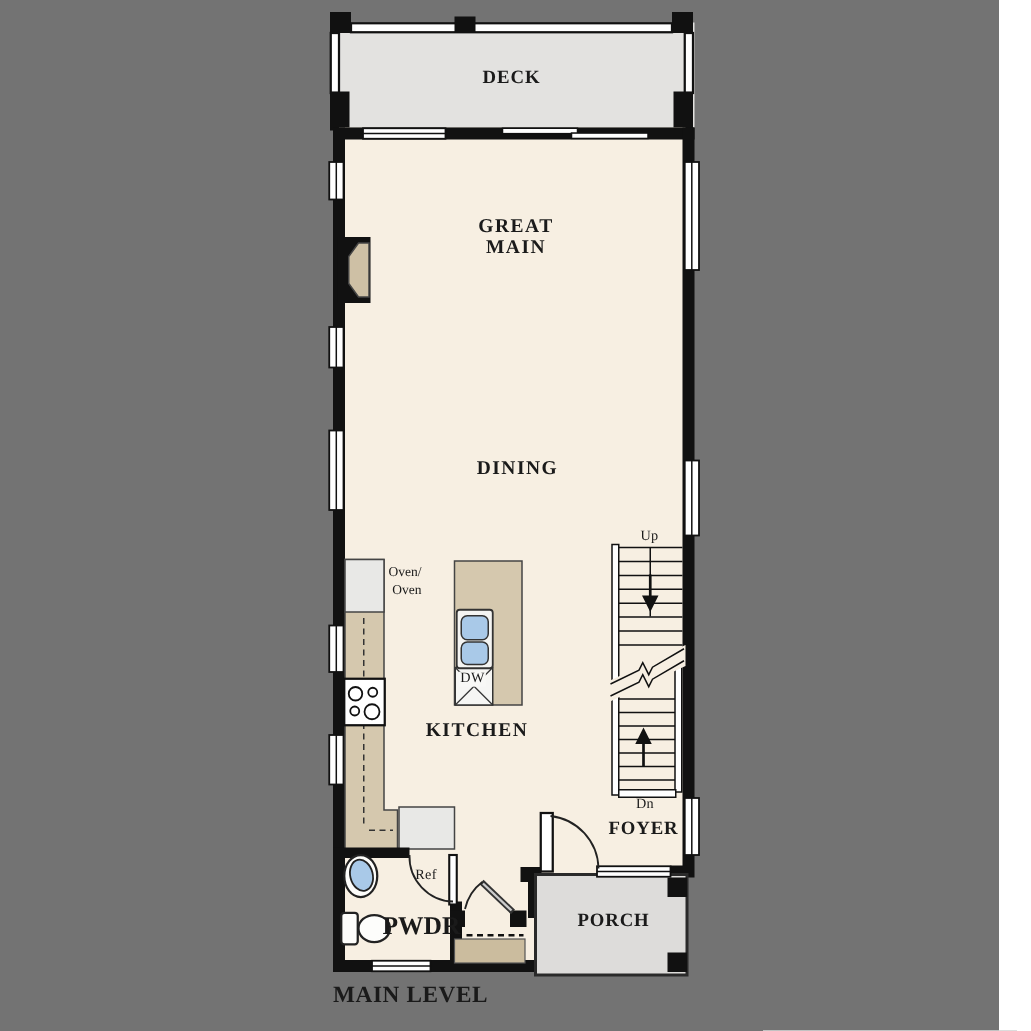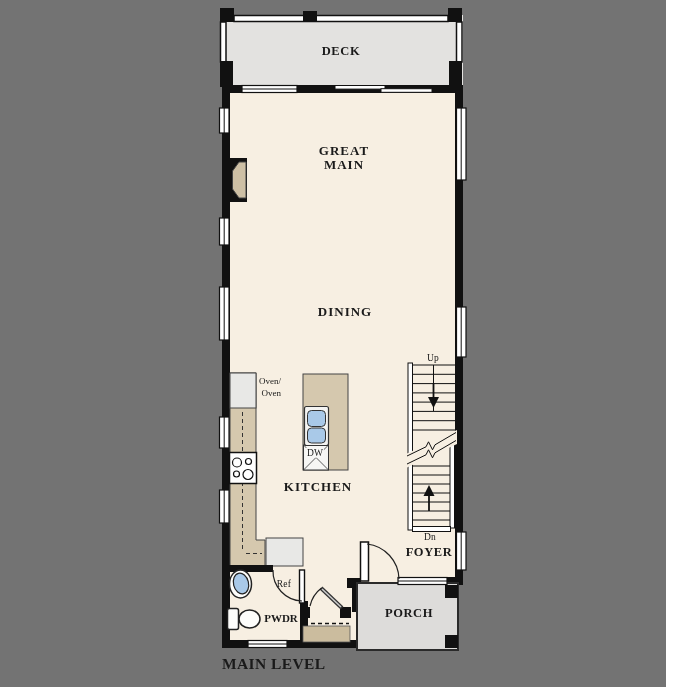--- a/index.html
+++ b/index.html
@@ -224,19 +224,19 @@
 <div class="lbl anno dw-bg" style="left:315px;top:453px;">DW</div>
 
 <div class="lbl room" style="left:302px;top:487px;margin-left:16px;">KITCHEN</div>
 
 <div class="lbl anno" style="left:284px;top:584px;">Ref</div>
 
 <div class="lbl anno" style="left:430px;top:537px;">Dn</div>
 
 <div class="lbl room-sm" style="left:429px;top:553px;">FOYER</div>
 
-<div class="lbl" style="left:281px;top:618px;font-weight:bold;font-size:11px;">PWDR</div>
+<div class="lbl" style="left:281px;top:618px;font-weight:bold;font-size:17px;">PWDR</div>
 
 <div class="lbl room-sm" style="left:409px;top:614px;">PORCH</div>
 
 <div class="title" style="left:222px;top:664px;">MAIN LEVEL</div>
 
 </div>
 
 </body></html>

